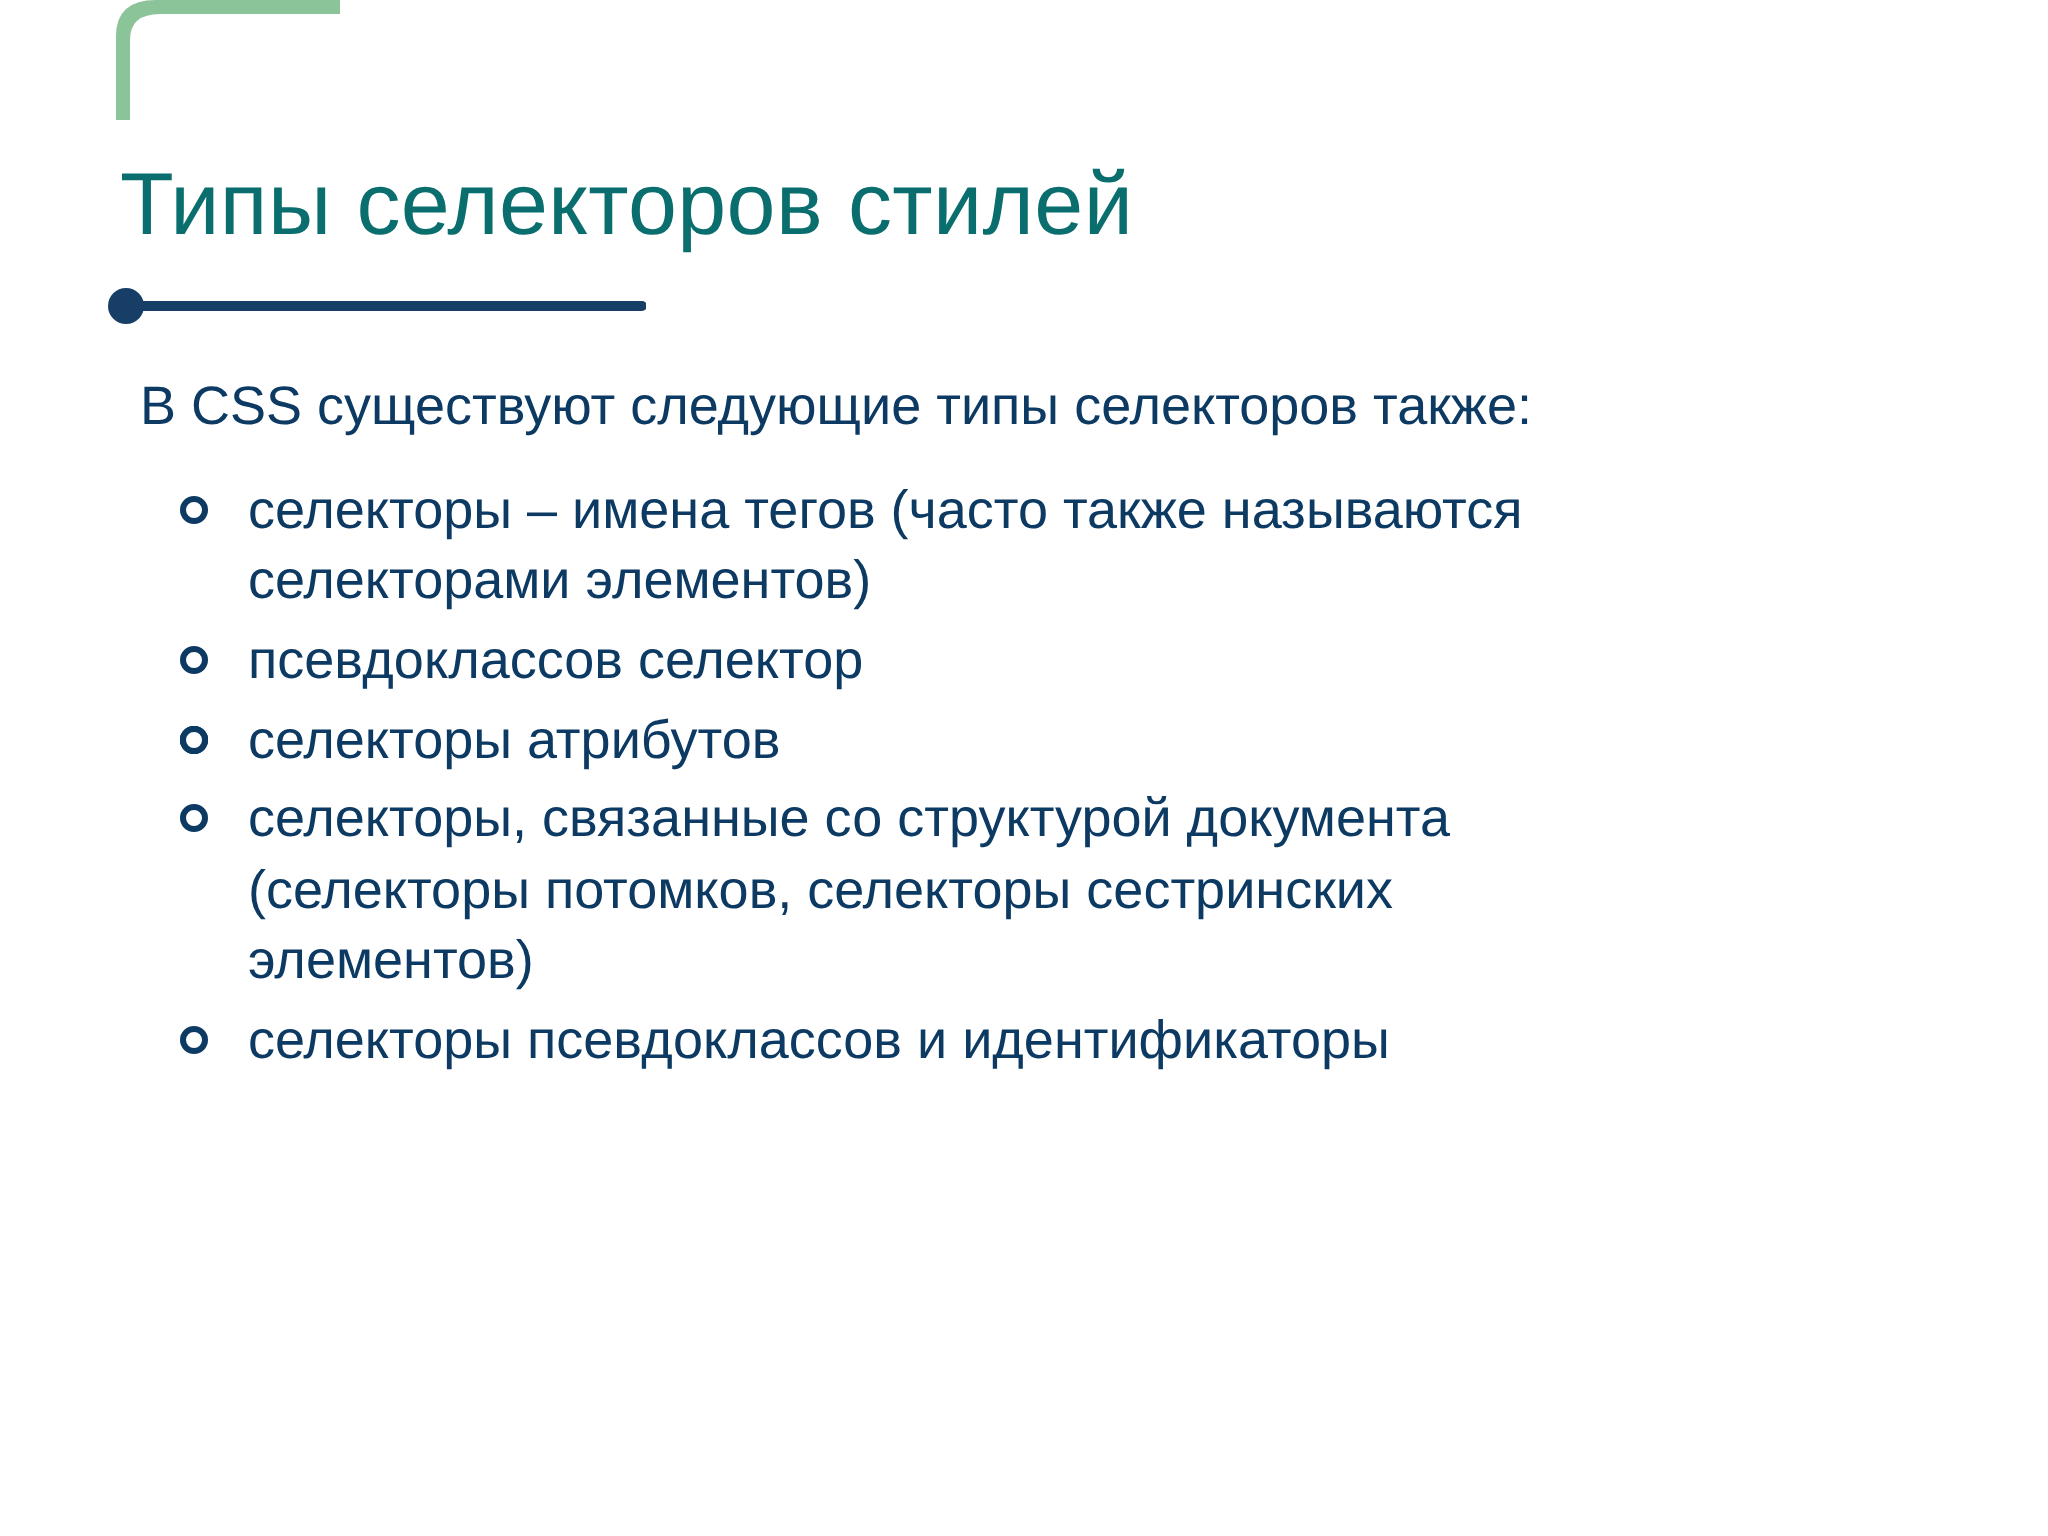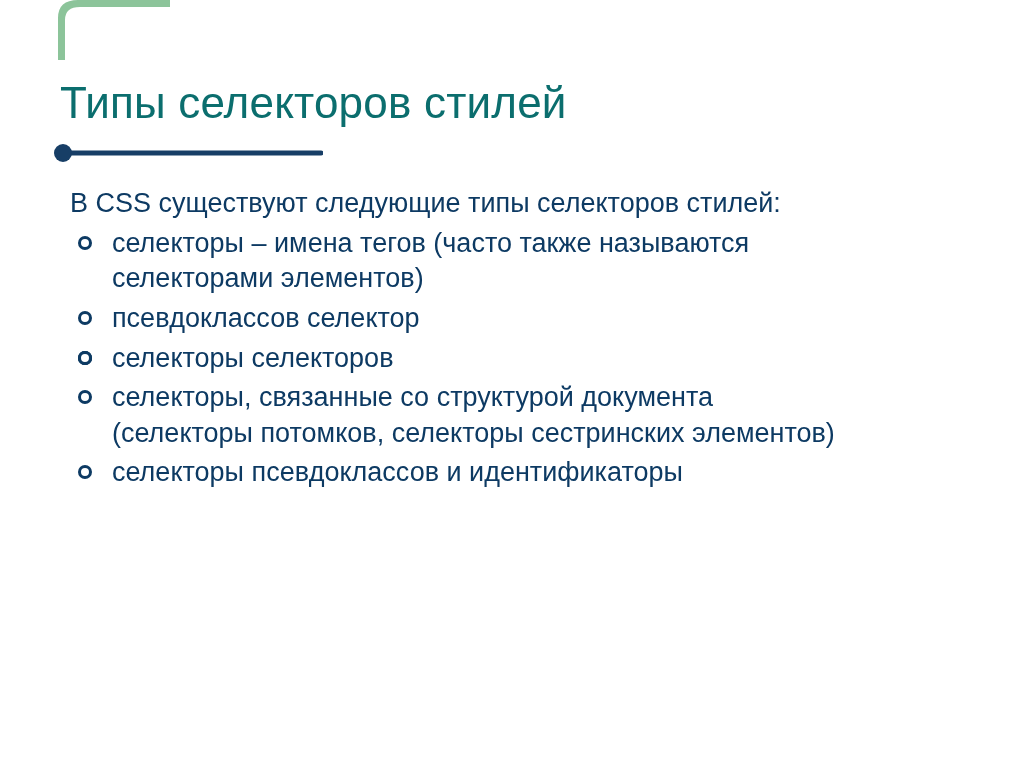--- a/index.html
+++ b/index.html
@@ -49,21 +49,21 @@
     right: 18px;
     color: #0d3a63;
     font-size: 27px;
     line-height: 1.32;
   }
   .intro {
     margin-bottom: 4px;
   }
   ul.items {
     list-style: none;
-    margin: 4px;
+    margin: 16px;
     padding: 0;
   }
   ul.items li {
     position: relative;
     padding-left: 38px;
     margin-bottom: 4px;
   }
   ul.items li .bullet {
     position: absolute;
     left: 4px;
@@ -93,39 +93,39 @@
   </svg>
 
   <div class="title">Типы селекторов стилей</div>
 
   <svg class="title-underline" viewBox="0 0 270 20">
     <line x1="10" y1="10" x2="268" y2="10" stroke="#173e66" stroke-width="5" stroke-linecap="round"></line>
     <circle cx="10" cy="10" r="9" fill="#173e66"></circle>
   </svg>
 
   <div class="content">
-    <div class="intro">В CSS существуют следующие типы селекторов стилей:</div>
+    <div class="intro">В CSS существуют следующие типы селекторов также:</div>
     <ul class="items">
       <li>
         <span class="bullet"></span>
         <span>селекторы – имена тегов (часто также называются селекторами элементов)</span>
       </li>
       <li>
         <span class="bullet"></span>
         <span>псевдоклассов селектор</span>
       </li>
       <li>
         <span class="bullet"></span>
       </li>
       <li>
         <span class="bullet"></span>
       </li>
       <li>
         <span class="bullet"></span>
-        <span>селекторы селекторов</span>
+        <span>селекторы атрибутов</span>
       </li>
       <li>
         <span class="bullet"></span>
         <span>селекторы, связанные со структурой документа (селекторы потомков, селекторы сестринских элементов)</span>
       </li>
       <li>
         <span class="bullet"></span>
         <span>селекторы псевдоклассов и идентификаторы</span>
       </li>
     </ul>

